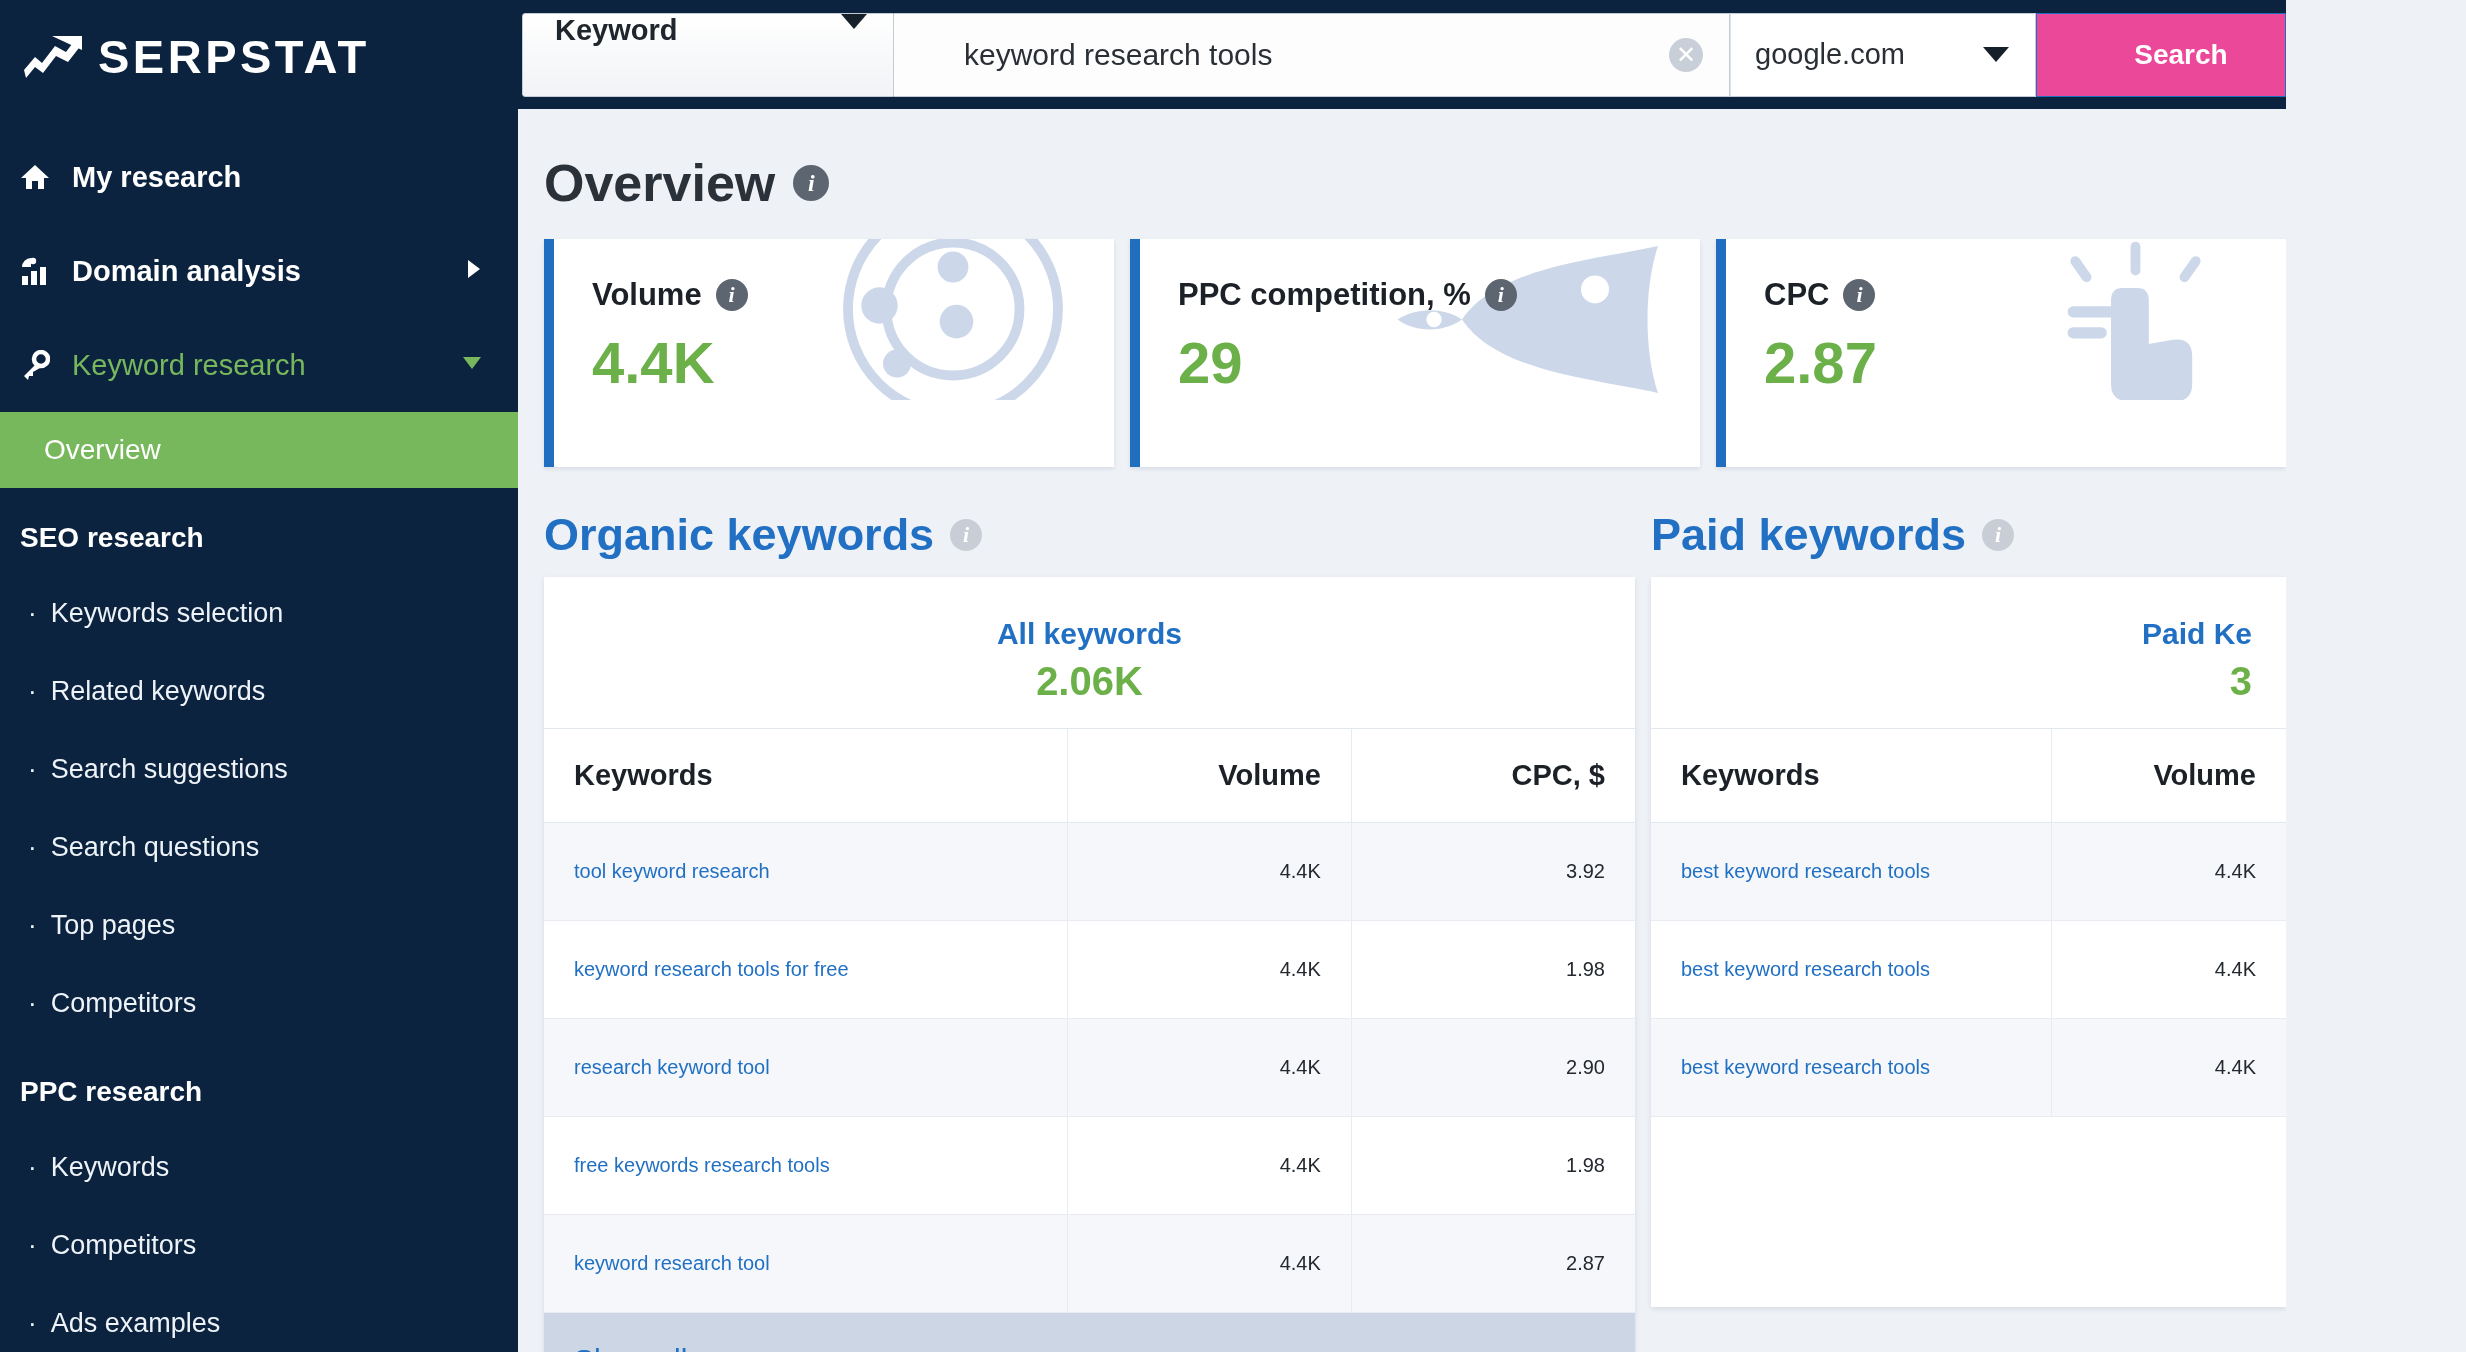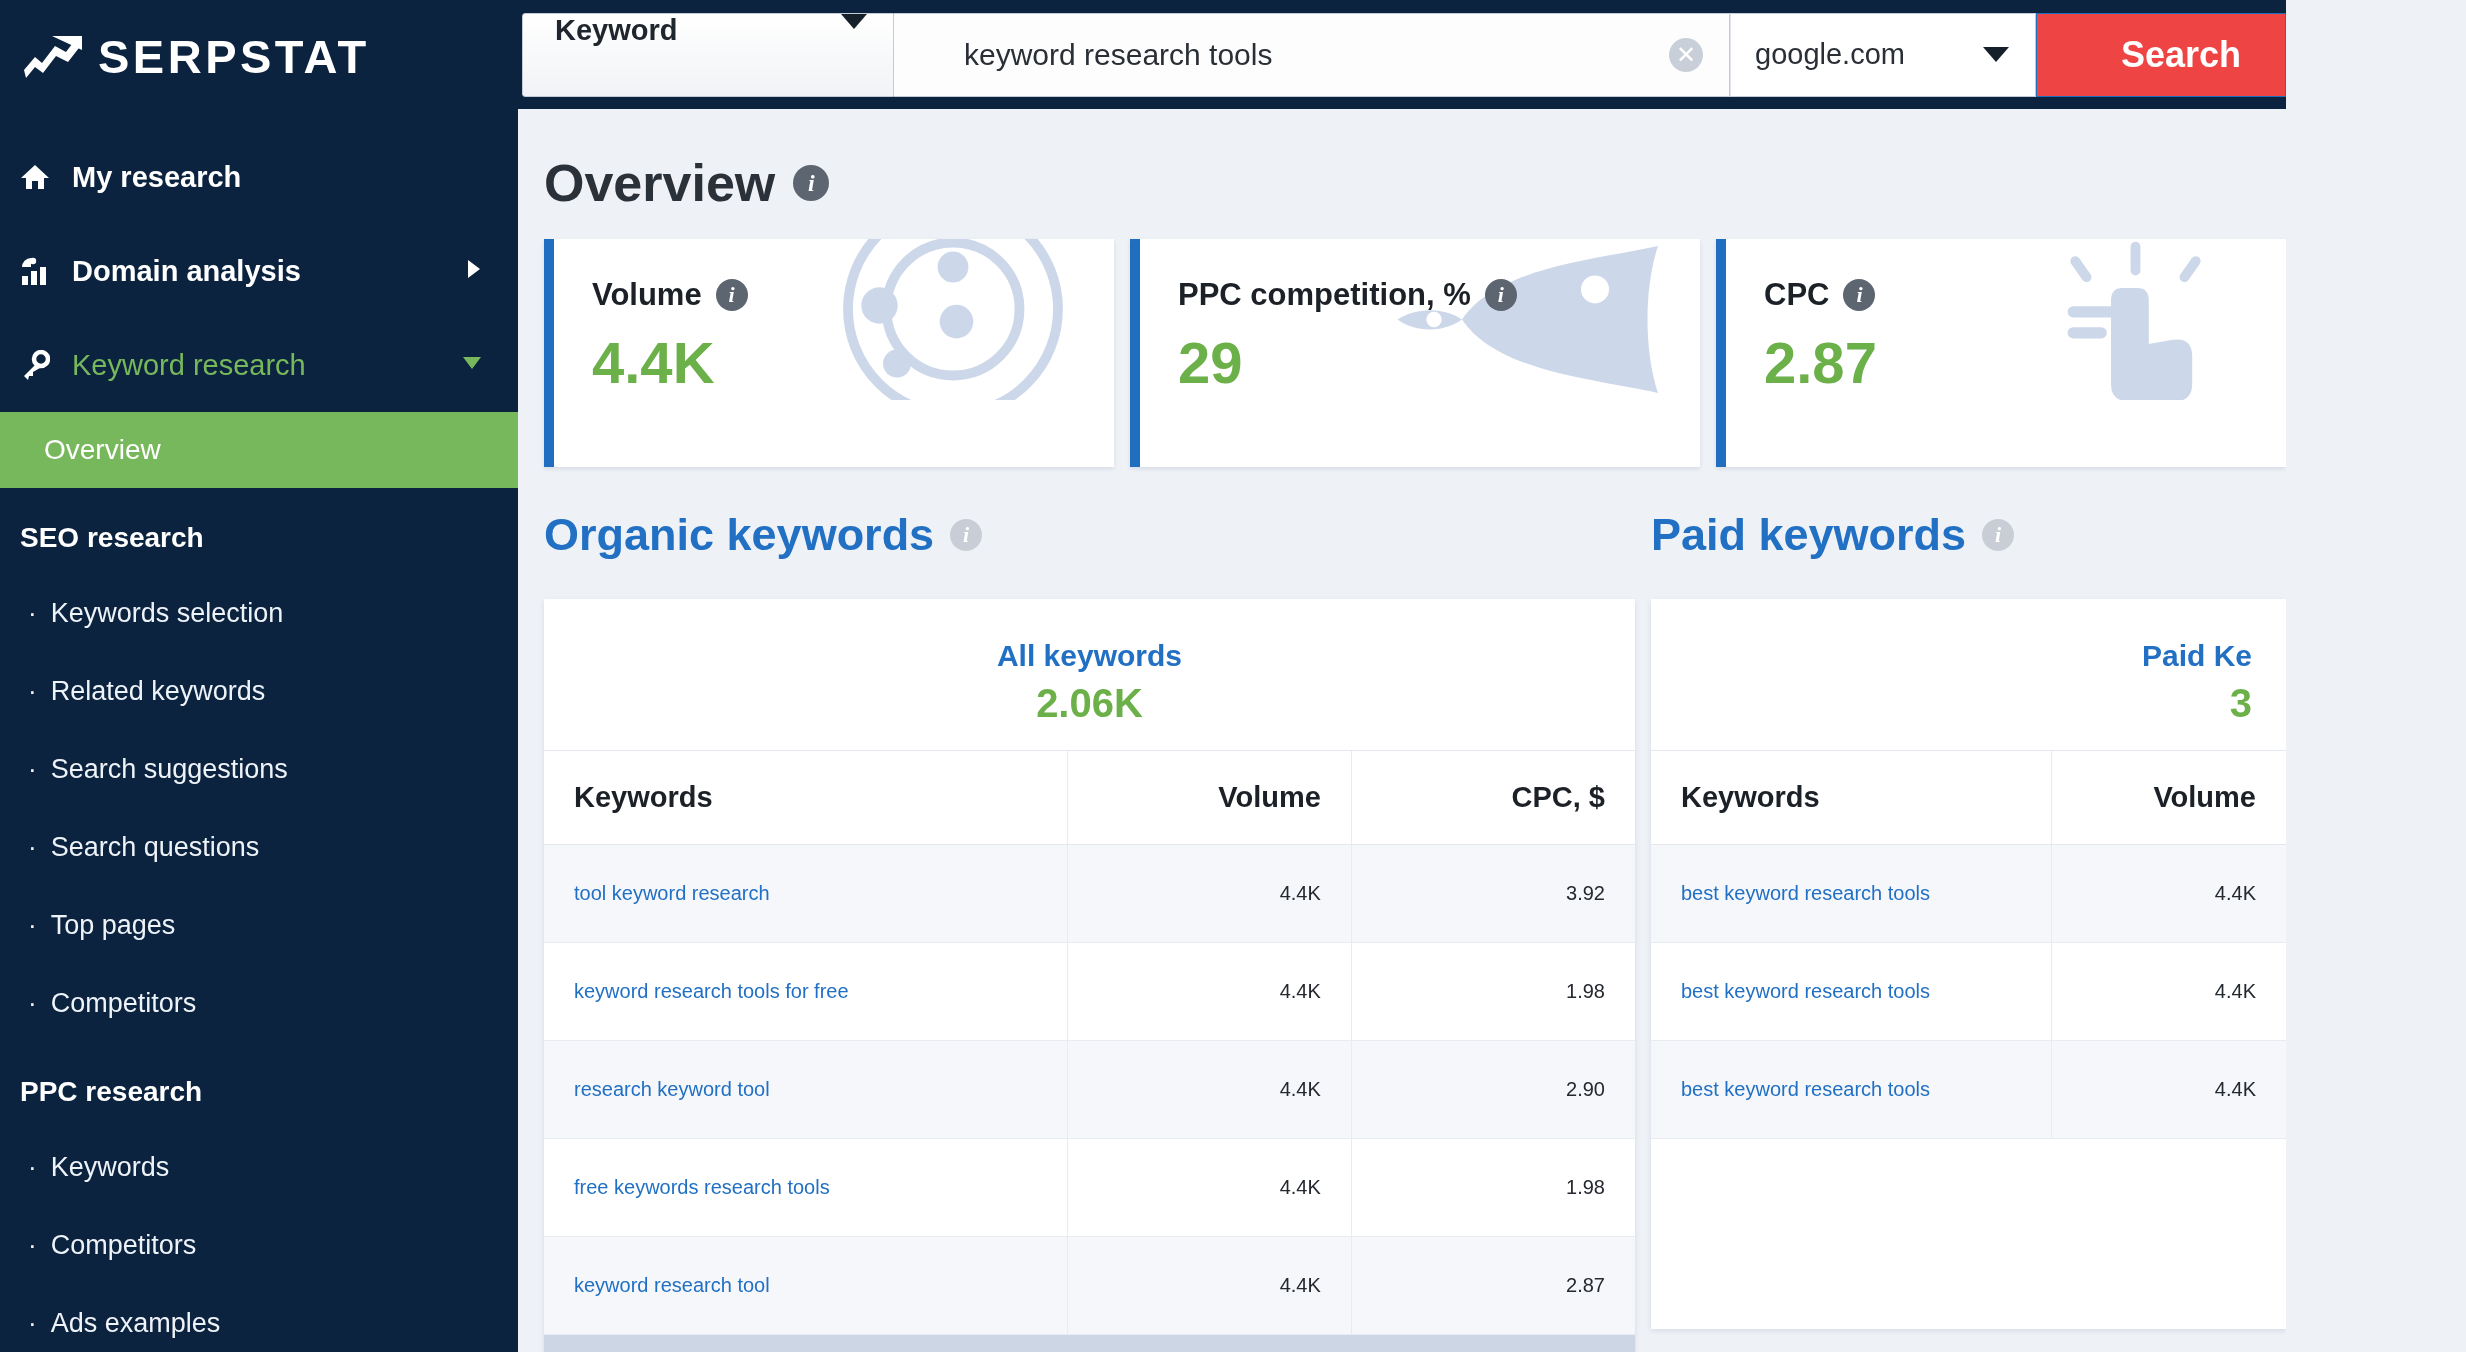--- a/index.html
+++ b/index.html
@@ -115,24 +115,24 @@
     background: #ffffff;
     border: 1px solid #c3cbd6; border-left: 1px solid #dfe3ea;
     display: flex; align-items: center; justify-content: space-between;
     padding: 0 26px 0 24px;
     font-size: 29px; color: #2a2f36;
     cursor: pointer;
   }
   .select-domain .tri { border-left: 13px solid transparent; border-right: 13px solid transparent; border-top: 15px solid #16202b; }
   .search-btn {
     width: 250px; flex: 0 0 250px;
-    background: #ef4444;
+    background: #ec4899;
     color: #ffffff;
     display: flex; align-items: center; justify-content: center;
-    font-size: 36px; font-weight: bold;
+    font-size: 28px; font-weight: bold;
     cursor: pointer;
     border: 1px solid #1f6ec0;
     padding-left: 40px;
   }
 
   
   .content { flex: 1 1 auto; padding: 0 0 0 26px; overflow: hidden; }
   .page-title-row { display: flex; align-items: center; gap: 18px; padding: 44px 0 26px 0; }
   .page-title { font-size: 52px; font-weight: bold; color: #2b3138; }
 
@@ -169,21 +169,21 @@
     padding: 16px 0 0 38px;
     font-size: 58px; font-weight: bold; color: #6cb04a;
     position: relative; z-index: 2;
   }
   .card-art { position: absolute; right: 0; top: 0; bottom: 0; width: 60%; z-index: 1; pointer-events:none; }
 
   
   .sections { display: flex; gap: 16px; margin-top: 42px; }
   .col-organic { flex: 1 1 0; min-width: 0; }
   .col-paid { flex: 0 0 635px; }
-  .sec-title-row { display: flex; align-items: center; gap: 16px; margin-bottom: 38px; }
+  .sec-title-row { display: flex; align-items: center; gap: 16px; margin-bottom: 16px; }
   .sec-title { font-size: 45px; font-weight: bold; color: #2170c4; cursor: pointer; }
 
   .panel {
     background: #ffffff;
     box-shadow: 0 2px 5px rgba(23,43,77,.10);
   }
   .panel-head {
     height: 152px;
     display: flex; flex-direction: column; align-items: flex-end; justify-content: center;
     padding-right: 0;

